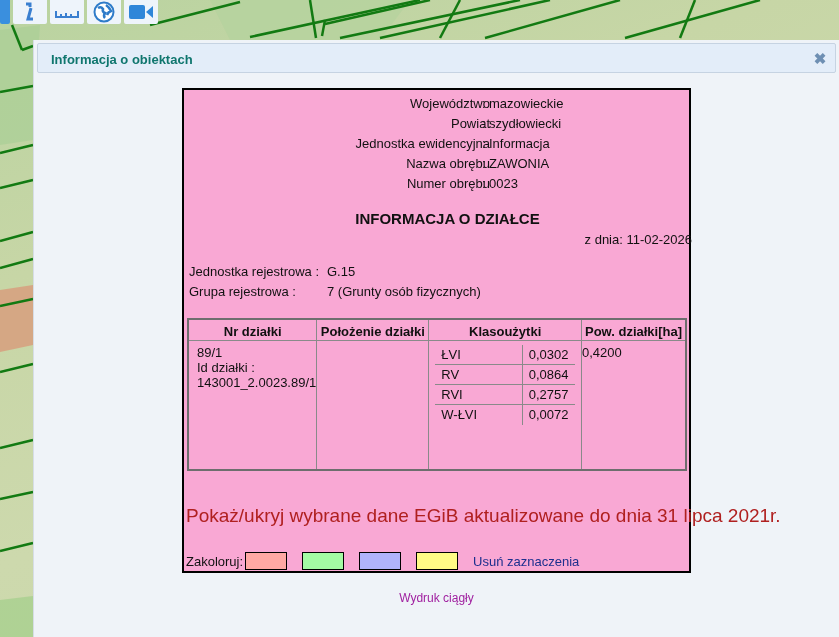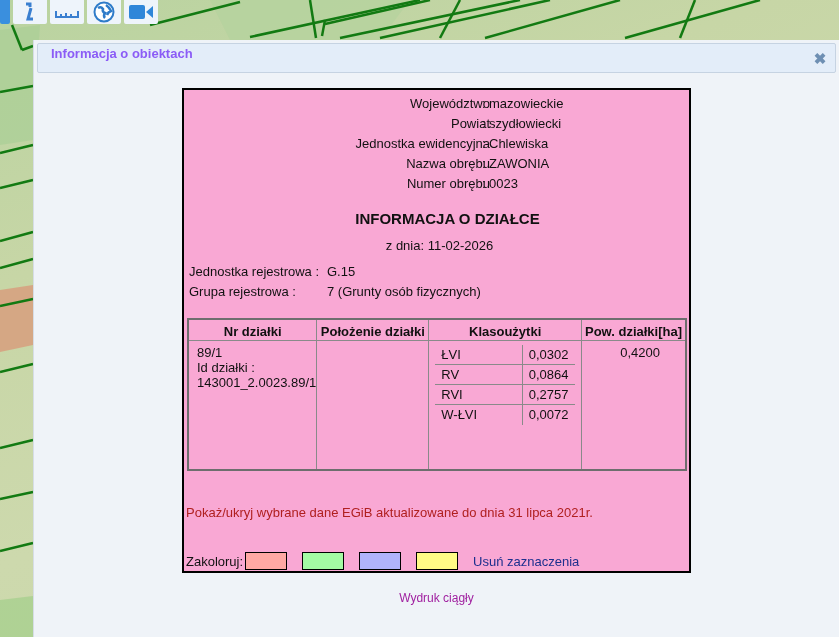--- a/index.html
+++ b/index.html
@@ -14,56 +14,56 @@
 
     
     .toolbar { position: absolute; left: 0; top: 0; height: 24px; display: flex; gap: 3px; }
     .tool { width: 34px; height: 24px; background: #eef4fb; display: flex; align-items: center; justify-content: center; border-radius: 0 0 2px 2px; }
     .tool.first { width: 10px; background: #3a8fde; }
     .tool svg { display: block; }
 
     
     .dialog { position: absolute; left: 33px; top: 40px; width: 806px; height: 597px; background: #eff3f8; border-left: 1px solid #d6dde6; }
     .dialog-header { position: absolute; left: 3px; top: 3px; width: 799px; height: 30px; background: #e3edf9; border: 1px solid #c6d3e2; border-radius: 2px; }
-    .dialog-title { position: absolute; left: 13px; top: 2px; font-size: 13px; font-weight: bold; color: #8b5cf6; }
+    .dialog-title { position: absolute; left: 13px; top: 8px; font-size: 13px; font-weight: bold; color: #0f766e; }
     .close-btn { position: absolute; right: 8px; top: 7px; width: 14px; height: 14px; cursor: pointer; display: flex; align-items: center; justify-content: center; color: #6e8fb3; font-size: 15px; font-weight: bold; line-height: 1; }
 
     
     .panel { position: absolute; left: 148px; top: 48px; width: 509px; height: 485px; background: #f9a8d4; border: 2px solid #000; }
     .loc-block { position: absolute; left: 0; top: 6px; width: 100%; }
     .loc-row { position: relative; height: 20px; font-size: 13px; }
     .loc-label { position: absolute; right: 199px; top: 0; text-align: right; white-space: nowrap; }
     .loc-sep { position: absolute; left: 298px; top: 0; }
     .loc-value { position: absolute; left: 305px; top: 0; white-space: nowrap; }
 
     .doc-title { position: absolute; left: 8px; top: 120px; width: 100%; text-align: center; font-size: 15px; font-weight: bold; padding-left: 0; }
     .doc-title span { position: relative; left: 3px; }
-    .doc-date { position: absolute; left: 0; top: 148px; width: 100%; text-align: center; font-size: 13px; }
+    .doc-date { position: absolute; left: 0; top: 142px; width: 100%; text-align: right; font-size: 13px; }
     .doc-date span { position: relative; left: 3px; }
 
     .reg-row { position: absolute; left: 5px; font-size: 13px; white-space: nowrap; }
     .reg-row .val { position: absolute; left: 138px; top: 0; }
 
     
     .parcel-table { position: absolute; left: 3px; top: 228px; width: 500px; height: 153px; border: 2px solid #6e6e6e; border-collapse: collapse; }
     .parcel-table th, .parcel-table td { border: 1px solid #8a8a8a; vertical-align: top; font-size: 13px; }
     .parcel-table th { font-weight: bold; height: 21px; text-align: center; padding-top: 4px; }
     .col1 { width: 125px; }
     .col2 { width: 114px; }
     .col3 { width: 153px; }
     .col4 { width: 106px; margin-top: 17px; }
     .cell-nr { padding: 4px 0 0 8px; line-height: 15px; }
-    .cell-area { text-align: right; padding: 4px 25px 0 0; }
+    .cell-area { padding: 4px 25px 0 0; }
 
     .klas-table { border-collapse: collapse; margin: 4px 0 0 6px; width: 140px; }
     .klas-table td { border: none; border-bottom: 1px solid #8a8a8a; height: 20px; padding: 2px 0 0 6px; font-size: 13px; vertical-align: top; }
     .klas-table td.pow { border-left: 1px solid #8a8a8a; width: 53px; padding-left: 6px; }
     .klas-table tr:last-child td { border-bottom: none; }
 
-    .egib-link { position: absolute; left: 2px; top: 415px; font-size: 13px; color: #b02020; cursor: pointer; white-space: nowrap; }
+    .egib-link { position: absolute; left: 2px; top: 415px; font-size: 19px; color: #b02020; cursor: pointer; white-space: nowrap; }
 
     .color-row { position: absolute; left: 2px; top: 461px; height: 20px; display: flex; align-items: center; font-size: 13px; white-space: nowrap; }
     .swatch { width: 42px; height: 18px; border: 1px solid #000; margin-right: 15px; cursor: pointer; }
     .swatch.first { margin-left: 2px; }
     .clear-link { color: #1c2f8e; margin-left: 0; cursor: pointer; }
 
     .print-link { position: absolute; width: 100%; text-align: center; font-size: 12px; color: #a020a0; cursor: pointer; }
   </style>
 </head>
 <body>
@@ -155,21 +155,21 @@
         <span class="loc-value">mazowieckie</span>
       </div>
       <div class="loc-row">
         <span class="loc-label">Powiat</span>
         <span class="loc-sep">:</span>
         <span class="loc-value">szydłowiecki</span>
       </div>
       <div class="loc-row">
         <span class="loc-label">Jednostka ewidencyjna</span>
         <span class="loc-sep">:</span>
-        <span class="loc-value">Chlewiska</span>
+        <span class="loc-value">Informacja</span>
       </div>
       <div class="loc-row">
         <span class="loc-label">Nazwa obrębu</span>
         <span class="loc-sep">:</span>
         <span class="loc-value">ZAWONIA</span>
       </div>
       <div class="loc-row">
         <span class="loc-label">Numer obrębu</span>
         <span class="loc-sep">:</span>
         <span class="loc-value">0023</span>

